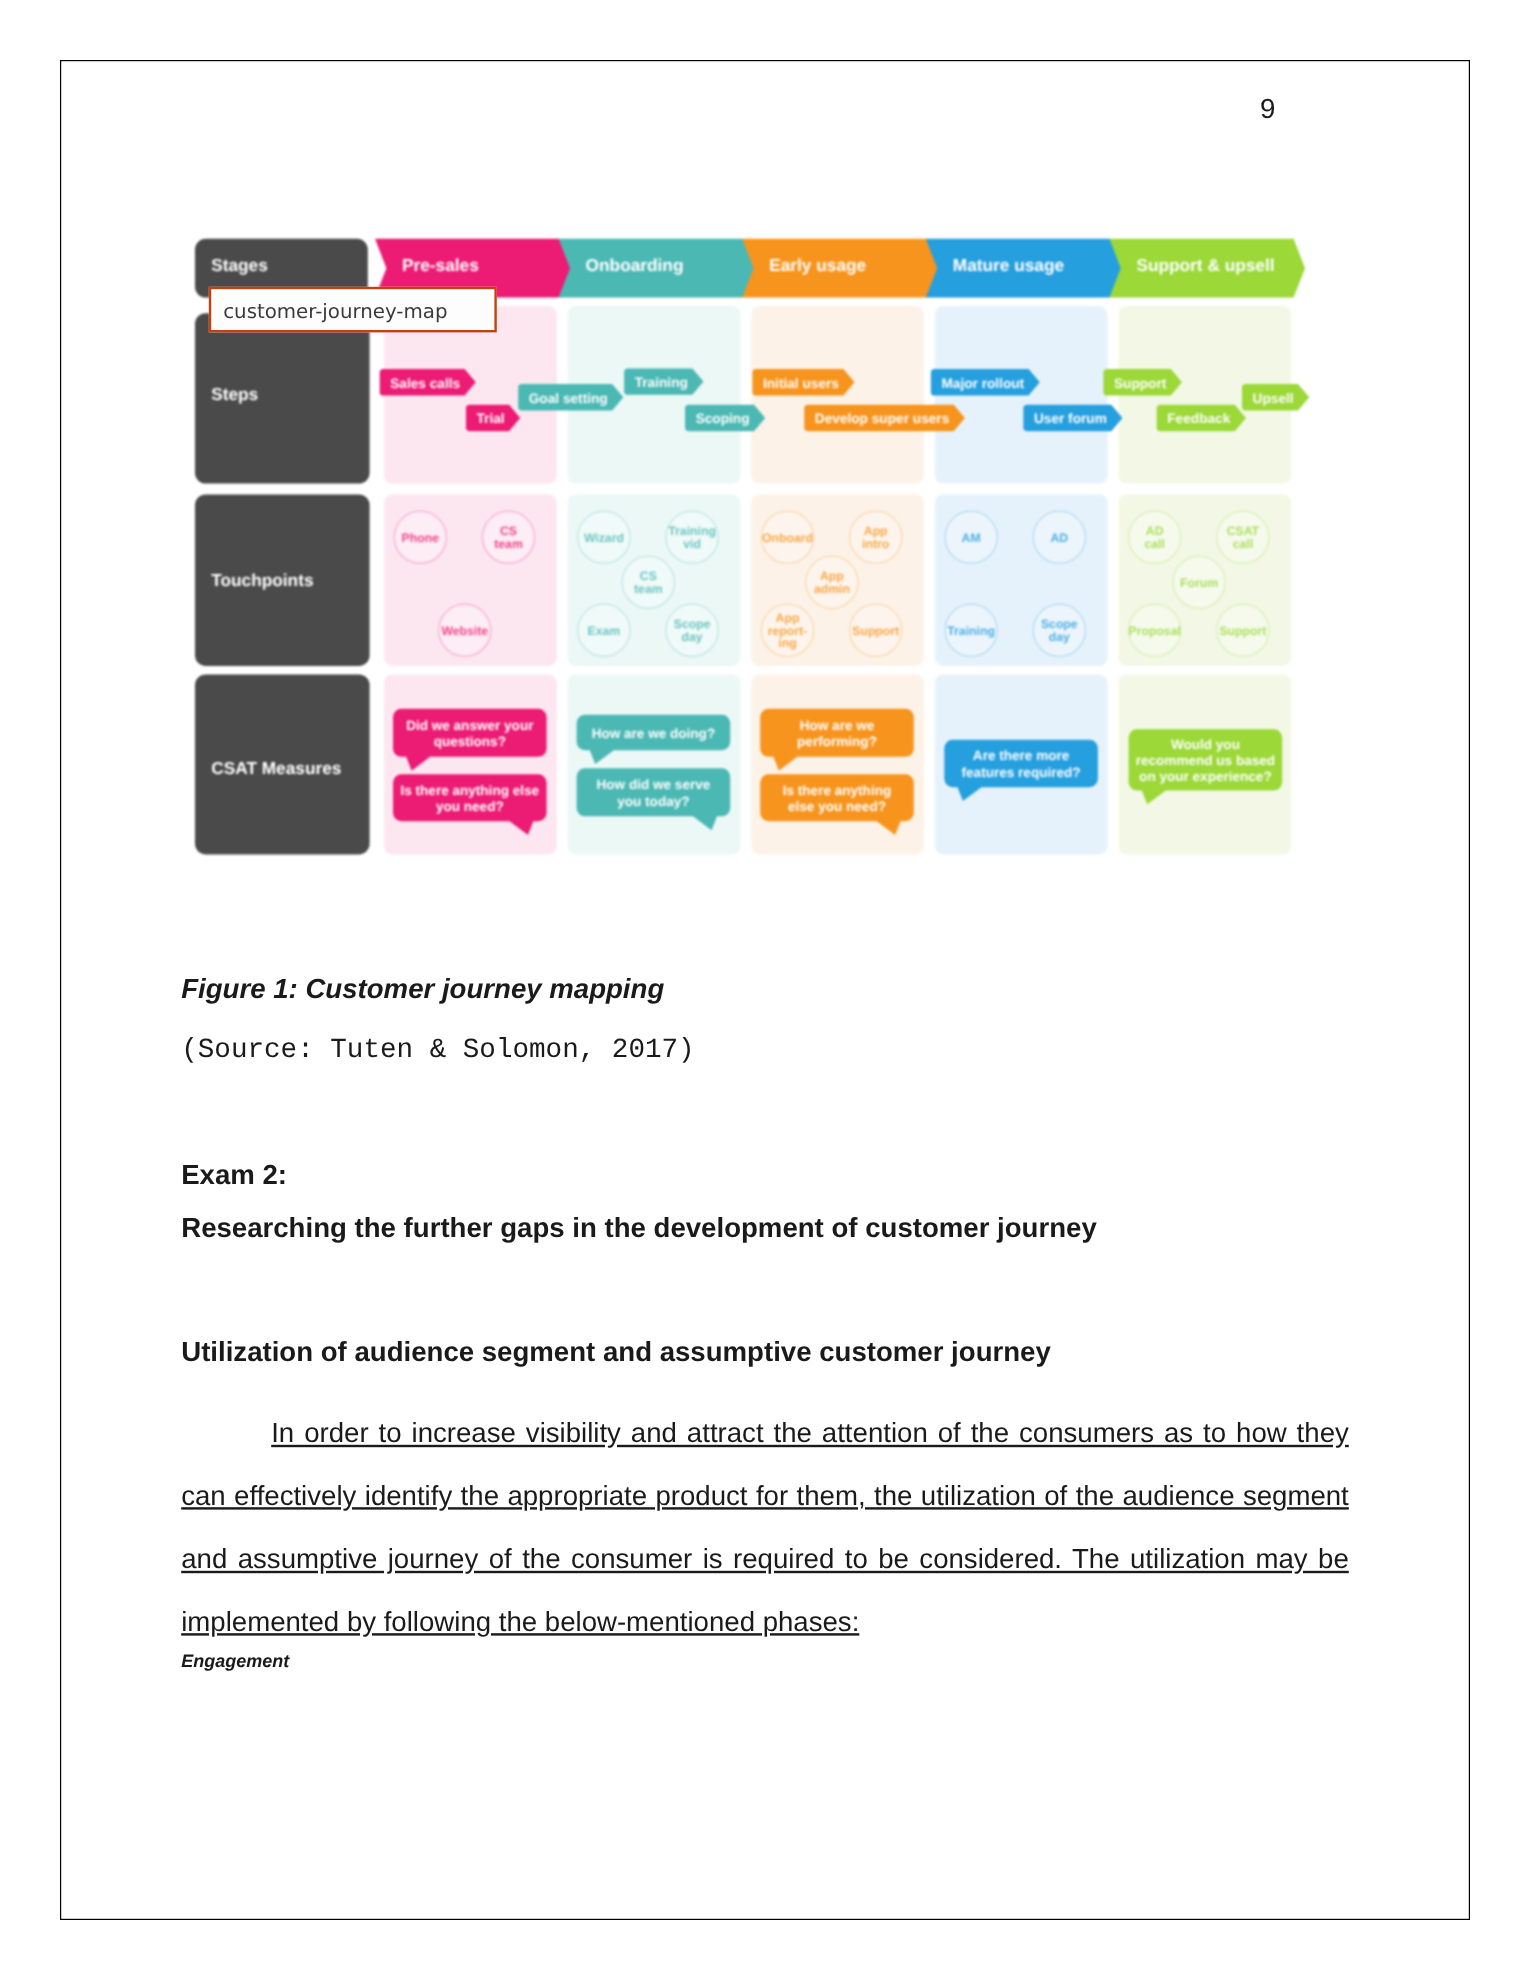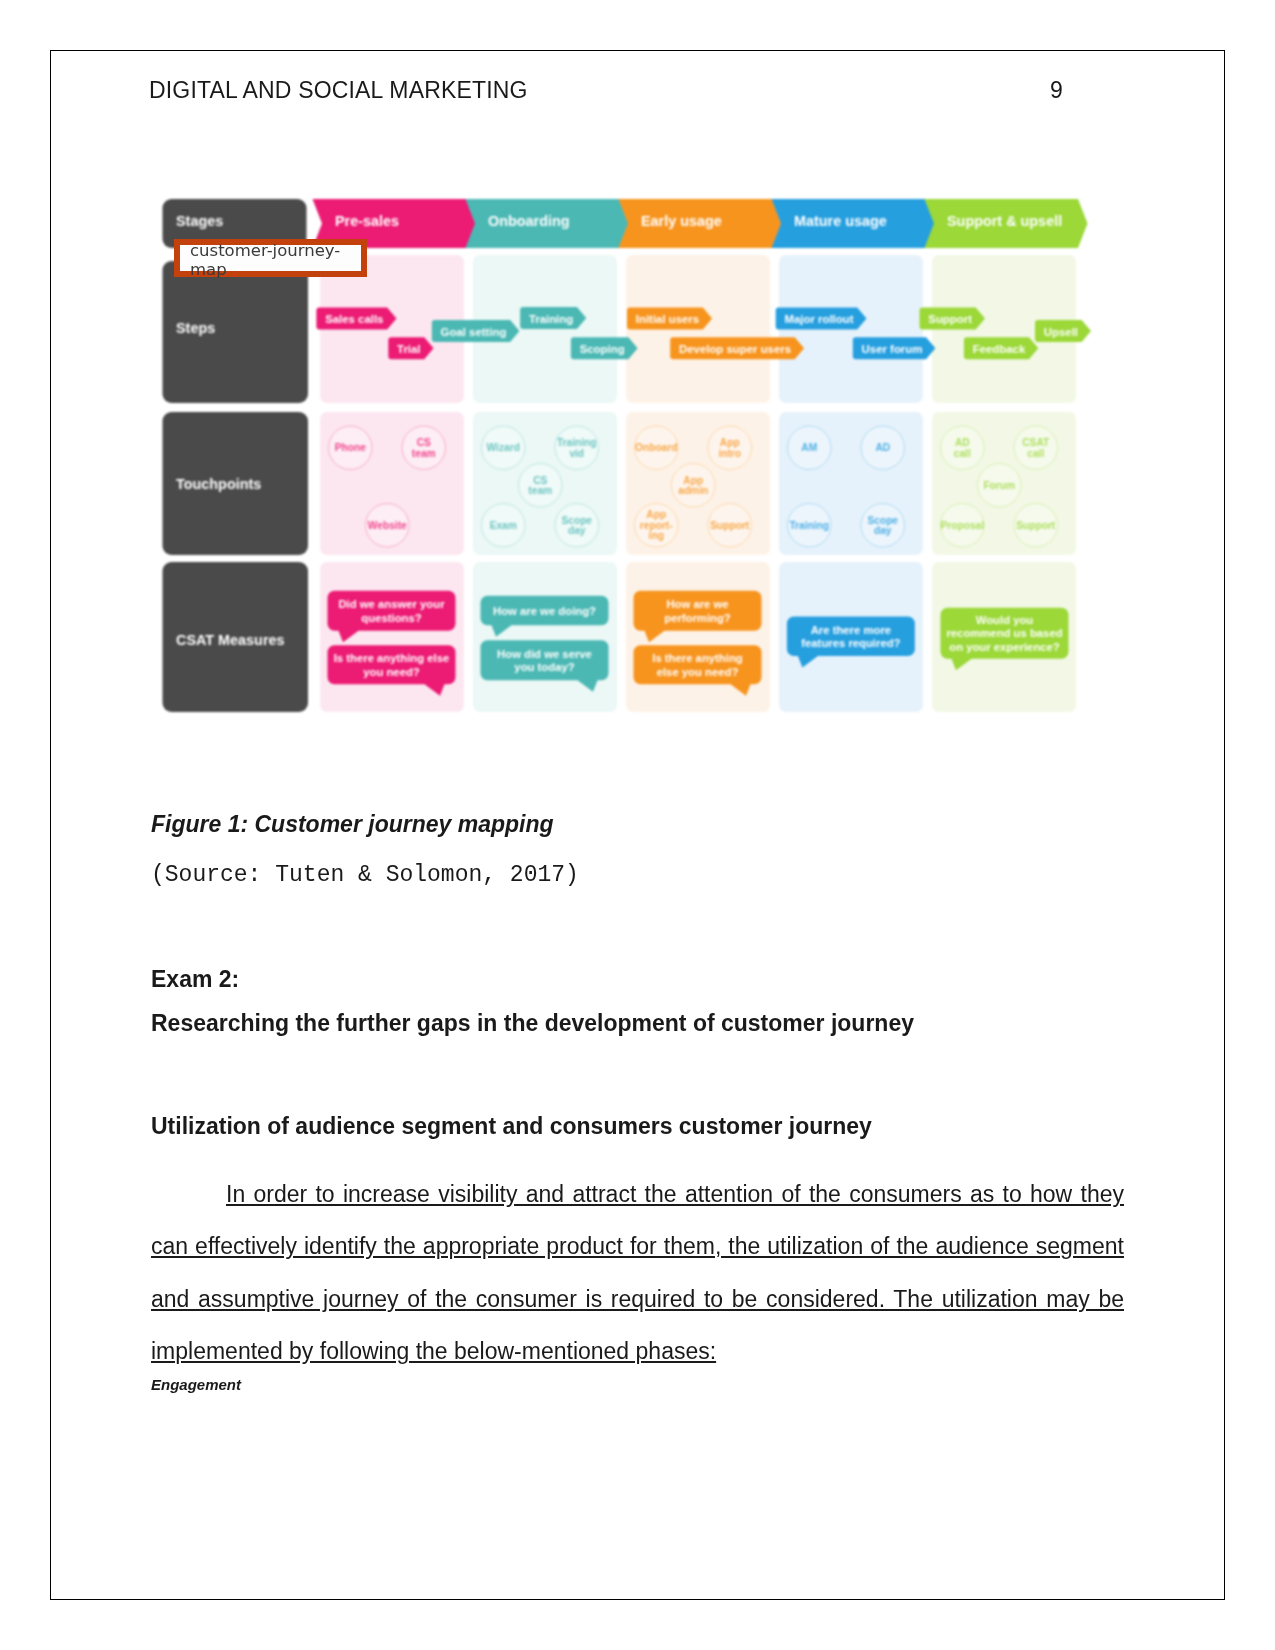--- a/index.html
+++ b/index.html
@@ -20,22 +20,22 @@
   .run-hdr  { position:absolute; left:98px;  top:27.5px; font-size:23px; line-height:23px; white-space:nowrap; letter-spacing:0.18px; }
   .page-num { position:absolute; left:999px; top:27.5px; font-size:23px; line-height:23px; }
 
   
   #figure { position:absolute; left:0; top:0; width:1049px; height:760px;
             filter:blur(0.9px); }
   #figure svg { position:absolute; left:0; top:0; }
 
   
   .alt-tip {
-    position:absolute; left:174px; top:239px; width:193px; height:38px;
-    background:#fdfdfd; border:6px solid #c2410c; box-sizing:border-box;
+    position:absolute; left:174px; top:239px; width:240px; height:38px;
+    background:#fdfdfd; border:2px solid #c2410c; box-sizing:border-box;
     display:flex; align-items:center;
     font-family:"DejaVu Sans", sans-serif; font-size:16.5px; color:#3a3a3a;
     padding-left:10px; padding-top:3px;
   }
 
   
   .cap     { position:absolute; left:151px; width:973px; text-align:left; }
   .fig-cap { top:811px; font-size:23px; font-weight:bold; font-style:italic; }
   .src-cap { top:862px; font-size:23px;font-family:Liberation Mono, monospace; }
   .part    { top:965.5px; font-size:23px; font-weight:bold; }
@@ -49,21 +49,20 @@
     font-size:23px; line-height:52.4px; text-align:justify;
     text-indent:75px;
     text-decoration:underline;
   }
   .sub { position:absolute; left:151px; top:1376px; font-size:15px; font-weight:bold; font-style:italic; }
 </style>
 </head>
 <body>
 
 <div class="page">
-  <div class="run-hdr">DIGITAL AND SOCIAL MARKETING</div>
   <div class="page-num">9</div>
 </div>
 
 <div id="figure">
   <svg id="cjm-svg" width="1275" height="760" viewBox="0 0 1275 760">
       <g>
         <rect x="162.5" y="199" width="144" height="49" rx="9" fill="#4a4a4a"></rect>
         <text x="176" y="226" fill="#ffffff" font-size="14.4" font-weight="bold" font-family="&quot;Liberation Sans&quot;,sans-serif">Stages</text>
         <path d="M312.5,199 L466,199 L475.5,223.5 L466,248 L312.5,248 L322,223.5 Z" fill="#ec1b74"></path>
         <text x="335" y="226" fill="#ffffff" font-size="14.4" font-weight="bold" font-family="&quot;Liberation Sans&quot;,sans-serif">Pre-sales</text>
@@ -214,15 +213,15 @@
       </g>
     </svg>
 </div>
 
 <div class="alt-tip">customer-journey-map</div>
 
 <div class="cap fig-cap">Figure 1: Customer journey mapping</div>
 <div class="cap src-cap">(Source: Tuten &amp; Solomon, 2017)</div>
 <div class="cap part">Exam 2:</div>
 <div class="h2 h2a">Researching the further gaps in the development of customer journey</div>
-<div class="h2 h2b">Utilization of audience segment and consumers customer journey</div>
+<div class="h2 h2b">Utilization of audience segment and assumptive customer journey</div>
 <div class="para">In order to increase visibility and attract the attention of the consumers as to how they can effectively identify the appropriate product for them, the utilization of the audience segment and assumptive journey of the consumer is required to be considered. The utilization may be implemented by following the below-mentioned phases:</div>
 <div class="sub">Engagement</div>
 
 </body></html>

